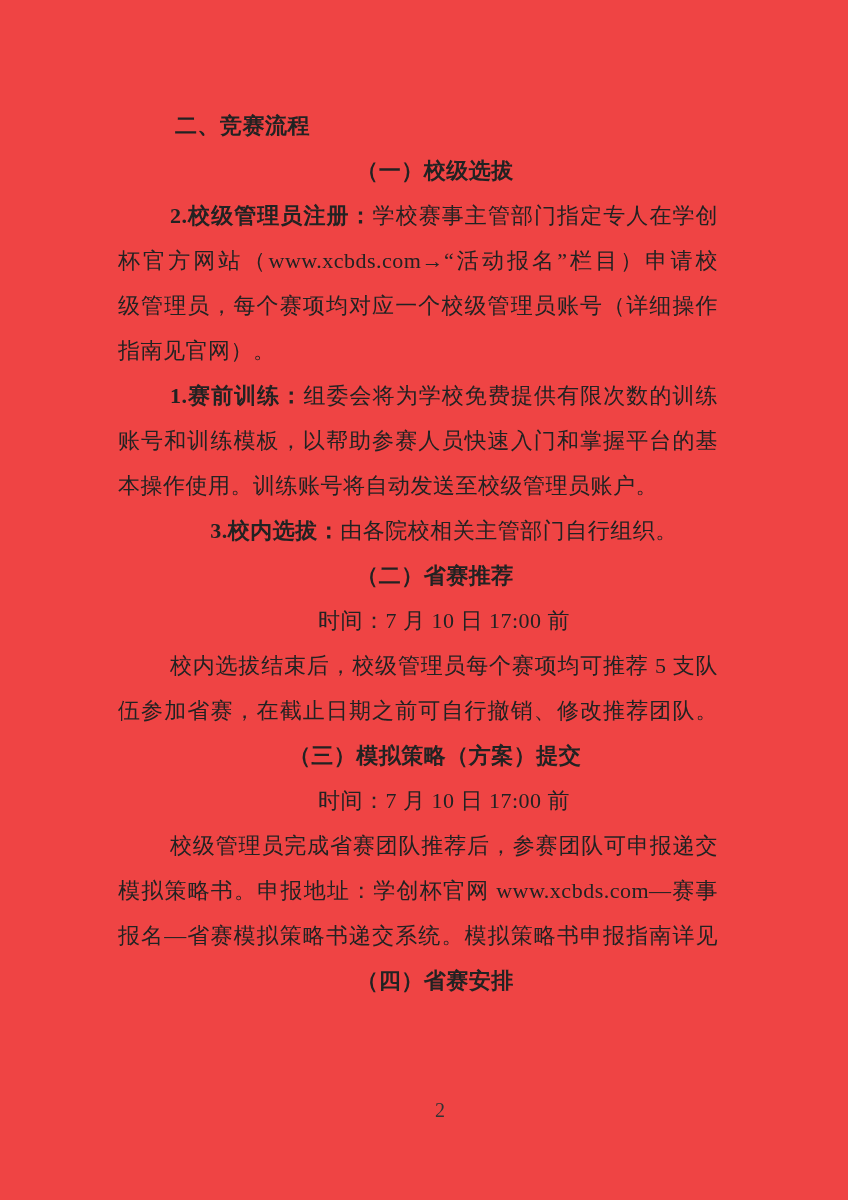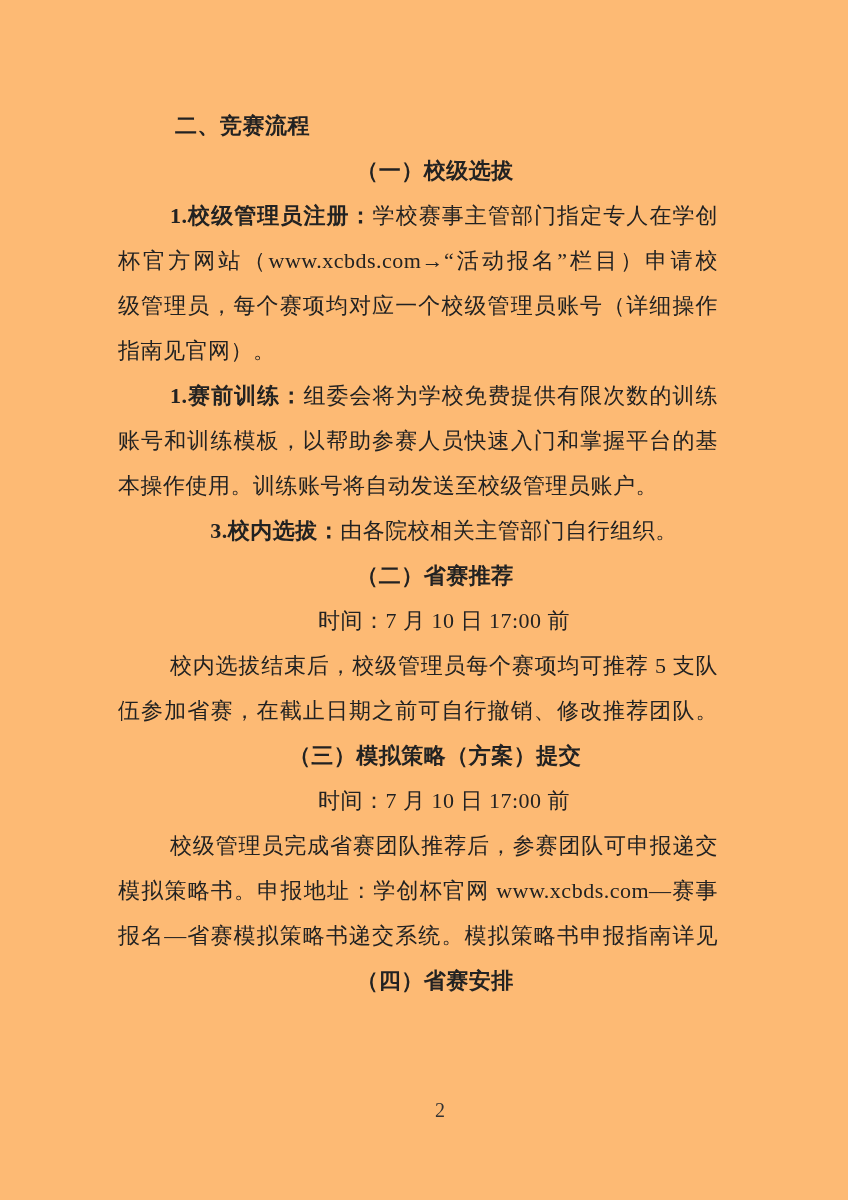--- a/index.html
+++ b/index.html
@@ -4,21 +4,21 @@
 <style>
   html, body {
     margin: 0;
     padding: 0;
     background: #ffffff;
   }
   .page {
     position: relative;
     width: 848px;
     height: 1200px;
-    background: #fdba74;
+    background: #ef4444;
     overflow: hidden;
     font-family: "Liberation Serif", "DejaVu Serif", serif;
   }
   .content {
     position: absolute;
     left: 118px;
     top: 103px;
     width: 600px;
   }
   .line {
@@ -54,21 +54,21 @@
     font-family: "Liberation Serif", "DejaVu Serif", serif;
   }
 </style>
 </head>
 <body>
 
 <div class="page">
   <div class="content" id="doc-body">
       <div class="line h1"><span class="b">二、竞赛流程</span></div>
       <div class="line h2"><span class="b">（一）校级选拔</span></div>
-      <div class="line first just"><span class="b">1.校级管理员注册：</span><span class="r">学校赛事主管部门指定专人在学创</span></div>
+      <div class="line first just"><span class="b">2.校级管理员注册：</span><span class="r">学校赛事主管部门指定专人在学创</span></div>
       <div class="line cont just"><span class="r">杯官方网站（www.xcbds.com→“活动报名”栏目）申请校</span></div>
       <div class="line cont just"><span class="r">级管理员，每个赛项均对应一个校级管理员账号（详细操作</span></div>
       <div class="line cont"><span class="r">指南见官网）。</span></div>
       <div class="line first just"><span class="b">1.赛前训练：</span><span class="r">组委会将为学校免费提供有限次数的训练</span></div>
       <div class="line cont just"><span class="r">账号和训练模板，以帮助参赛人员快速入门和掌握平台的基</span></div>
       <div class="line cont"><span class="r">本操作使用。训练账号将自动发送至校级管理员账户。</span></div>
       <div class="line first"><span class="b">3.校内选拔：</span><span class="r">由各院校相关主管部门自行组织。</span></div>
       <div class="line h2"><span class="b">（二）省赛推荐</span></div>
       <div class="line first"><span class="r">时间：7 月 10 日 17:00 前</span></div>
       <div class="line first just"><span class="r">校内选拔结束后，校级管理员每个赛项均可推荐 5 支队</span></div>

